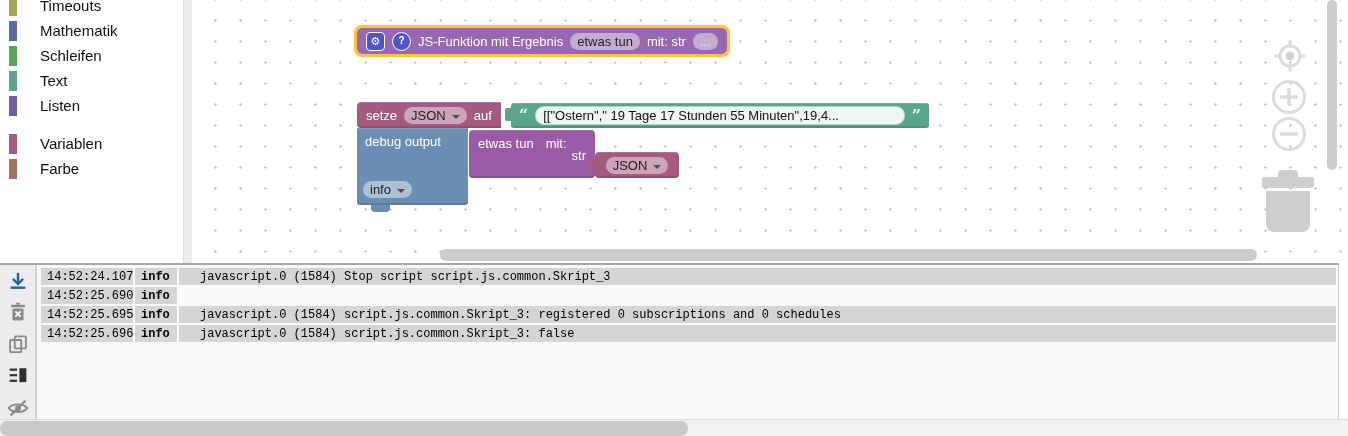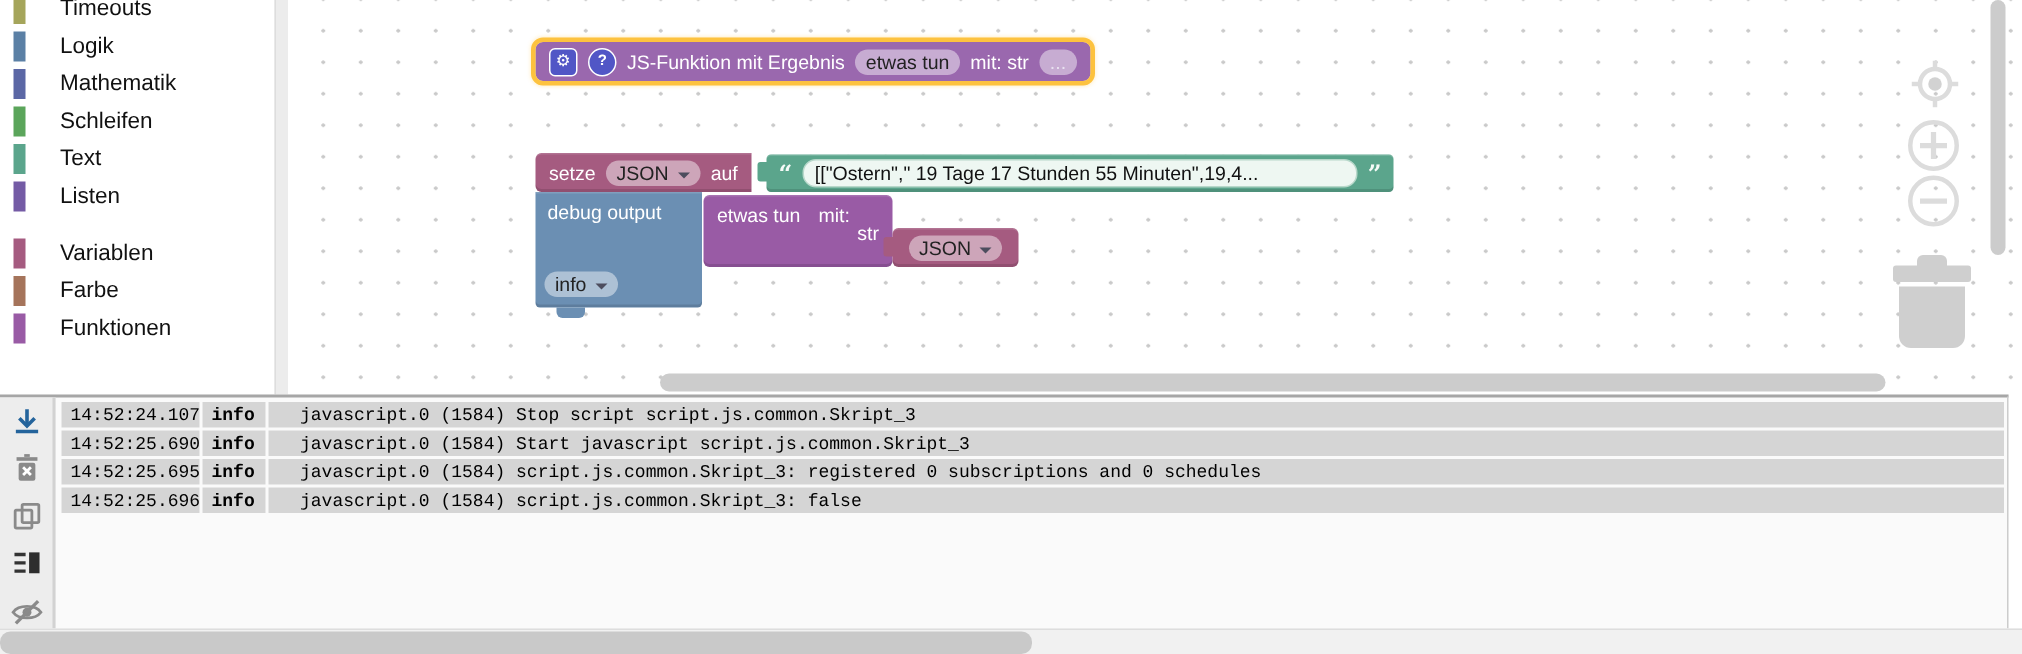--- a/index.html
+++ b/index.html
@@ -169,24 +169,20 @@
     <div class="canvas-hscroll"></div>
     <div class="canvas-vscroll"></div>
   </div>
 
   <div class="toolbox">
     <div class="cat">
       <span class="cat-bar" style="background: rgb(165, 165, 91);"></span>
       <span class="cat-label">Timeouts</span>
     </div>
     <div class="cat">
-      <span class="cat-bar" style="background: rgb(91, 128, 165);"></span>
-      <span class="cat-label">Logik</span>
-    </div>
-    <div class="cat">
       <span class="cat-bar" style="background: rgb(91, 103, 165);"></span>
       <span class="cat-label">Mathematik</span>
     </div>
     <div class="cat">
       <span class="cat-bar" style="background: rgb(91, 165, 91);"></span>
       <span class="cat-label">Schleifen</span>
     </div>
     <div class="cat">
       <span class="cat-bar" style="background: rgb(91, 165, 140);"></span>
       <span class="cat-label">Text</span>
@@ -195,24 +191,20 @@
       <span class="cat-bar" style="background: rgb(116, 91, 165);"></span>
       <span class="cat-label">Listen</span>
     </div>
     <div class="cat group-gap">
       <span class="cat-bar" style="background: rgb(165, 91, 128);"></span>
       <span class="cat-label">Variablen</span>
     </div>
     <div class="cat">
       <span class="cat-bar" style="background: rgb(165, 116, 91);"></span>
       <span class="cat-label">Farbe</span>
-    </div>
-    <div class="cat">
-      <span class="cat-bar" style="background: rgb(153, 91, 165);"></span>
-      <span class="cat-label">Funktionen</span>
     </div>
   </div>
   <div class="toolbox-scroll"></div>
 
   <div class="log">
     <div class="log-tools">
       <svg width="22" height="22" viewBox="0 0 22 22">
         <line x1="11" y1="2" x2="11" y2="13" stroke="#24649c" stroke-width="2.6"></line>
         <polyline points="5.5,8.5 11,14 16.5,8.5" fill="none" stroke="#24649c" stroke-width="2.6"></polyline>
         <line x1="3" y1="18" x2="19" y2="18" stroke="#24649c" stroke-width="2.6"></line>
@@ -241,21 +233,20 @@
     </div>
     <div class="log-rows">
       <div class="log-row">
         <span class="lcell time">14:52:24.107</span>
         <span class="lcell sev">info</span>
         <span class="lcell msg">javascript.0 (1584) Stop script script.js.common.Skript_3</span>
       </div>
       <div class="log-row">
         <span class="lcell time">14:52:25.690</span>
         <span class="lcell sev">info</span>
-        <span class="lcell msg">javascript.0 (1584) Start javascript script.js.common.Skript_3</span>
       </div>
       <div class="log-row">
         <span class="lcell time">14:52:25.695</span>
         <span class="lcell sev">info</span>
         <span class="lcell msg">javascript.0 (1584) script.js.common.Skript_3: registered 0 subscriptions and 0 schedules</span>
       </div>
       <div class="log-row">
         <span class="lcell time">14:52:25.696</span>
         <span class="lcell sev">info</span>
         <span class="lcell msg">javascript.0 (1584) script.js.common.Skript_3: false</span>

